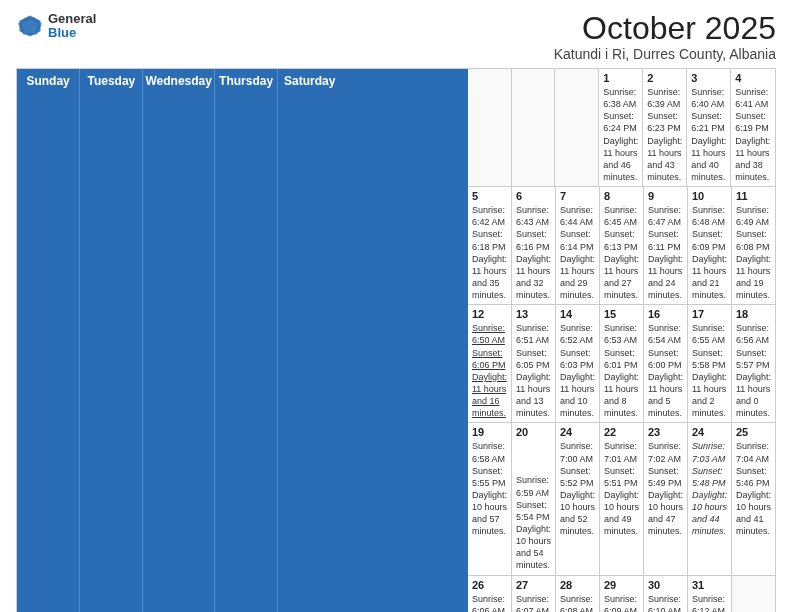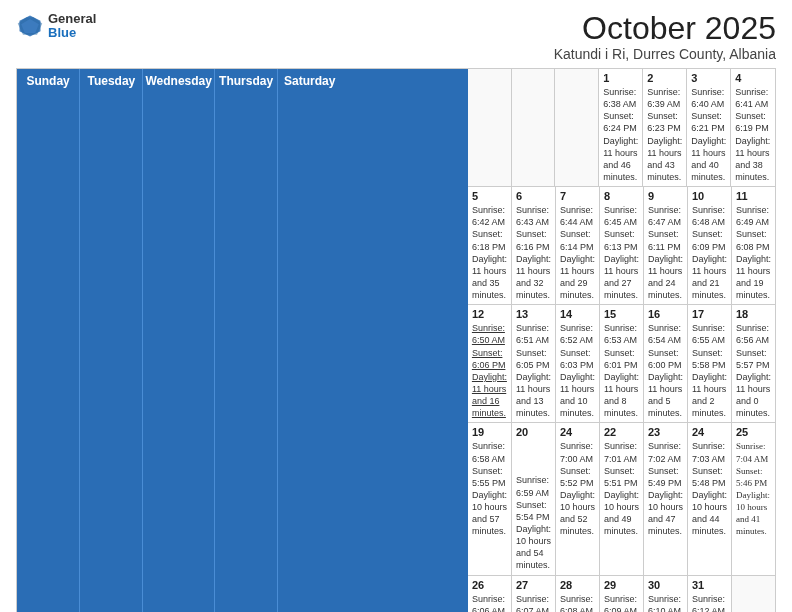--- a/index.html
+++ b/index.html
@@ -308,28 +308,28 @@
           </div>
           <div class="cal-cell">
             <span class="day-num">23</span>
             <div class="cell-info" style="white-space: pre-line;">Sunrise: 7:02 AM
 Sunset: 5:49 PM
 Daylight: 10 hours
 and 47 minutes.</div>
           </div>
           <div class="cal-cell">
             <span class="day-num">24</span>
-            <div class="cell-info" style="white-space: pre-line;">Sunrise: 7:03 AM
+            <div class="cell-info" style="white-space: pre-line; font-style: italic;">Sunrise: 7:03 AM
 Sunset: 5:48 PM
 Daylight: 10 hours
 and 44 minutes.</div>
           </div>
           <div class="cal-cell">
             <span class="day-num">25</span>
-            <div class="cell-info" style="white-space: pre-line; font-family: Liberation Serif, serif;">Sunrise: 7:04 AM
+            <div class="cell-info" style="white-space: pre-line;">Sunrise: 7:04 AM
 Sunset: 5:46 PM
 Daylight: 10 hours
 and 41 minutes.</div>
           </div>
         </div>
         <div class="cal-row">
           <div class="cal-cell">
             <span class="day-num">26</span>
             <div class="cell-info" style="white-space: pre-line;">Sunrise: 6:06 AM
 Sunset: 4:45 PM

